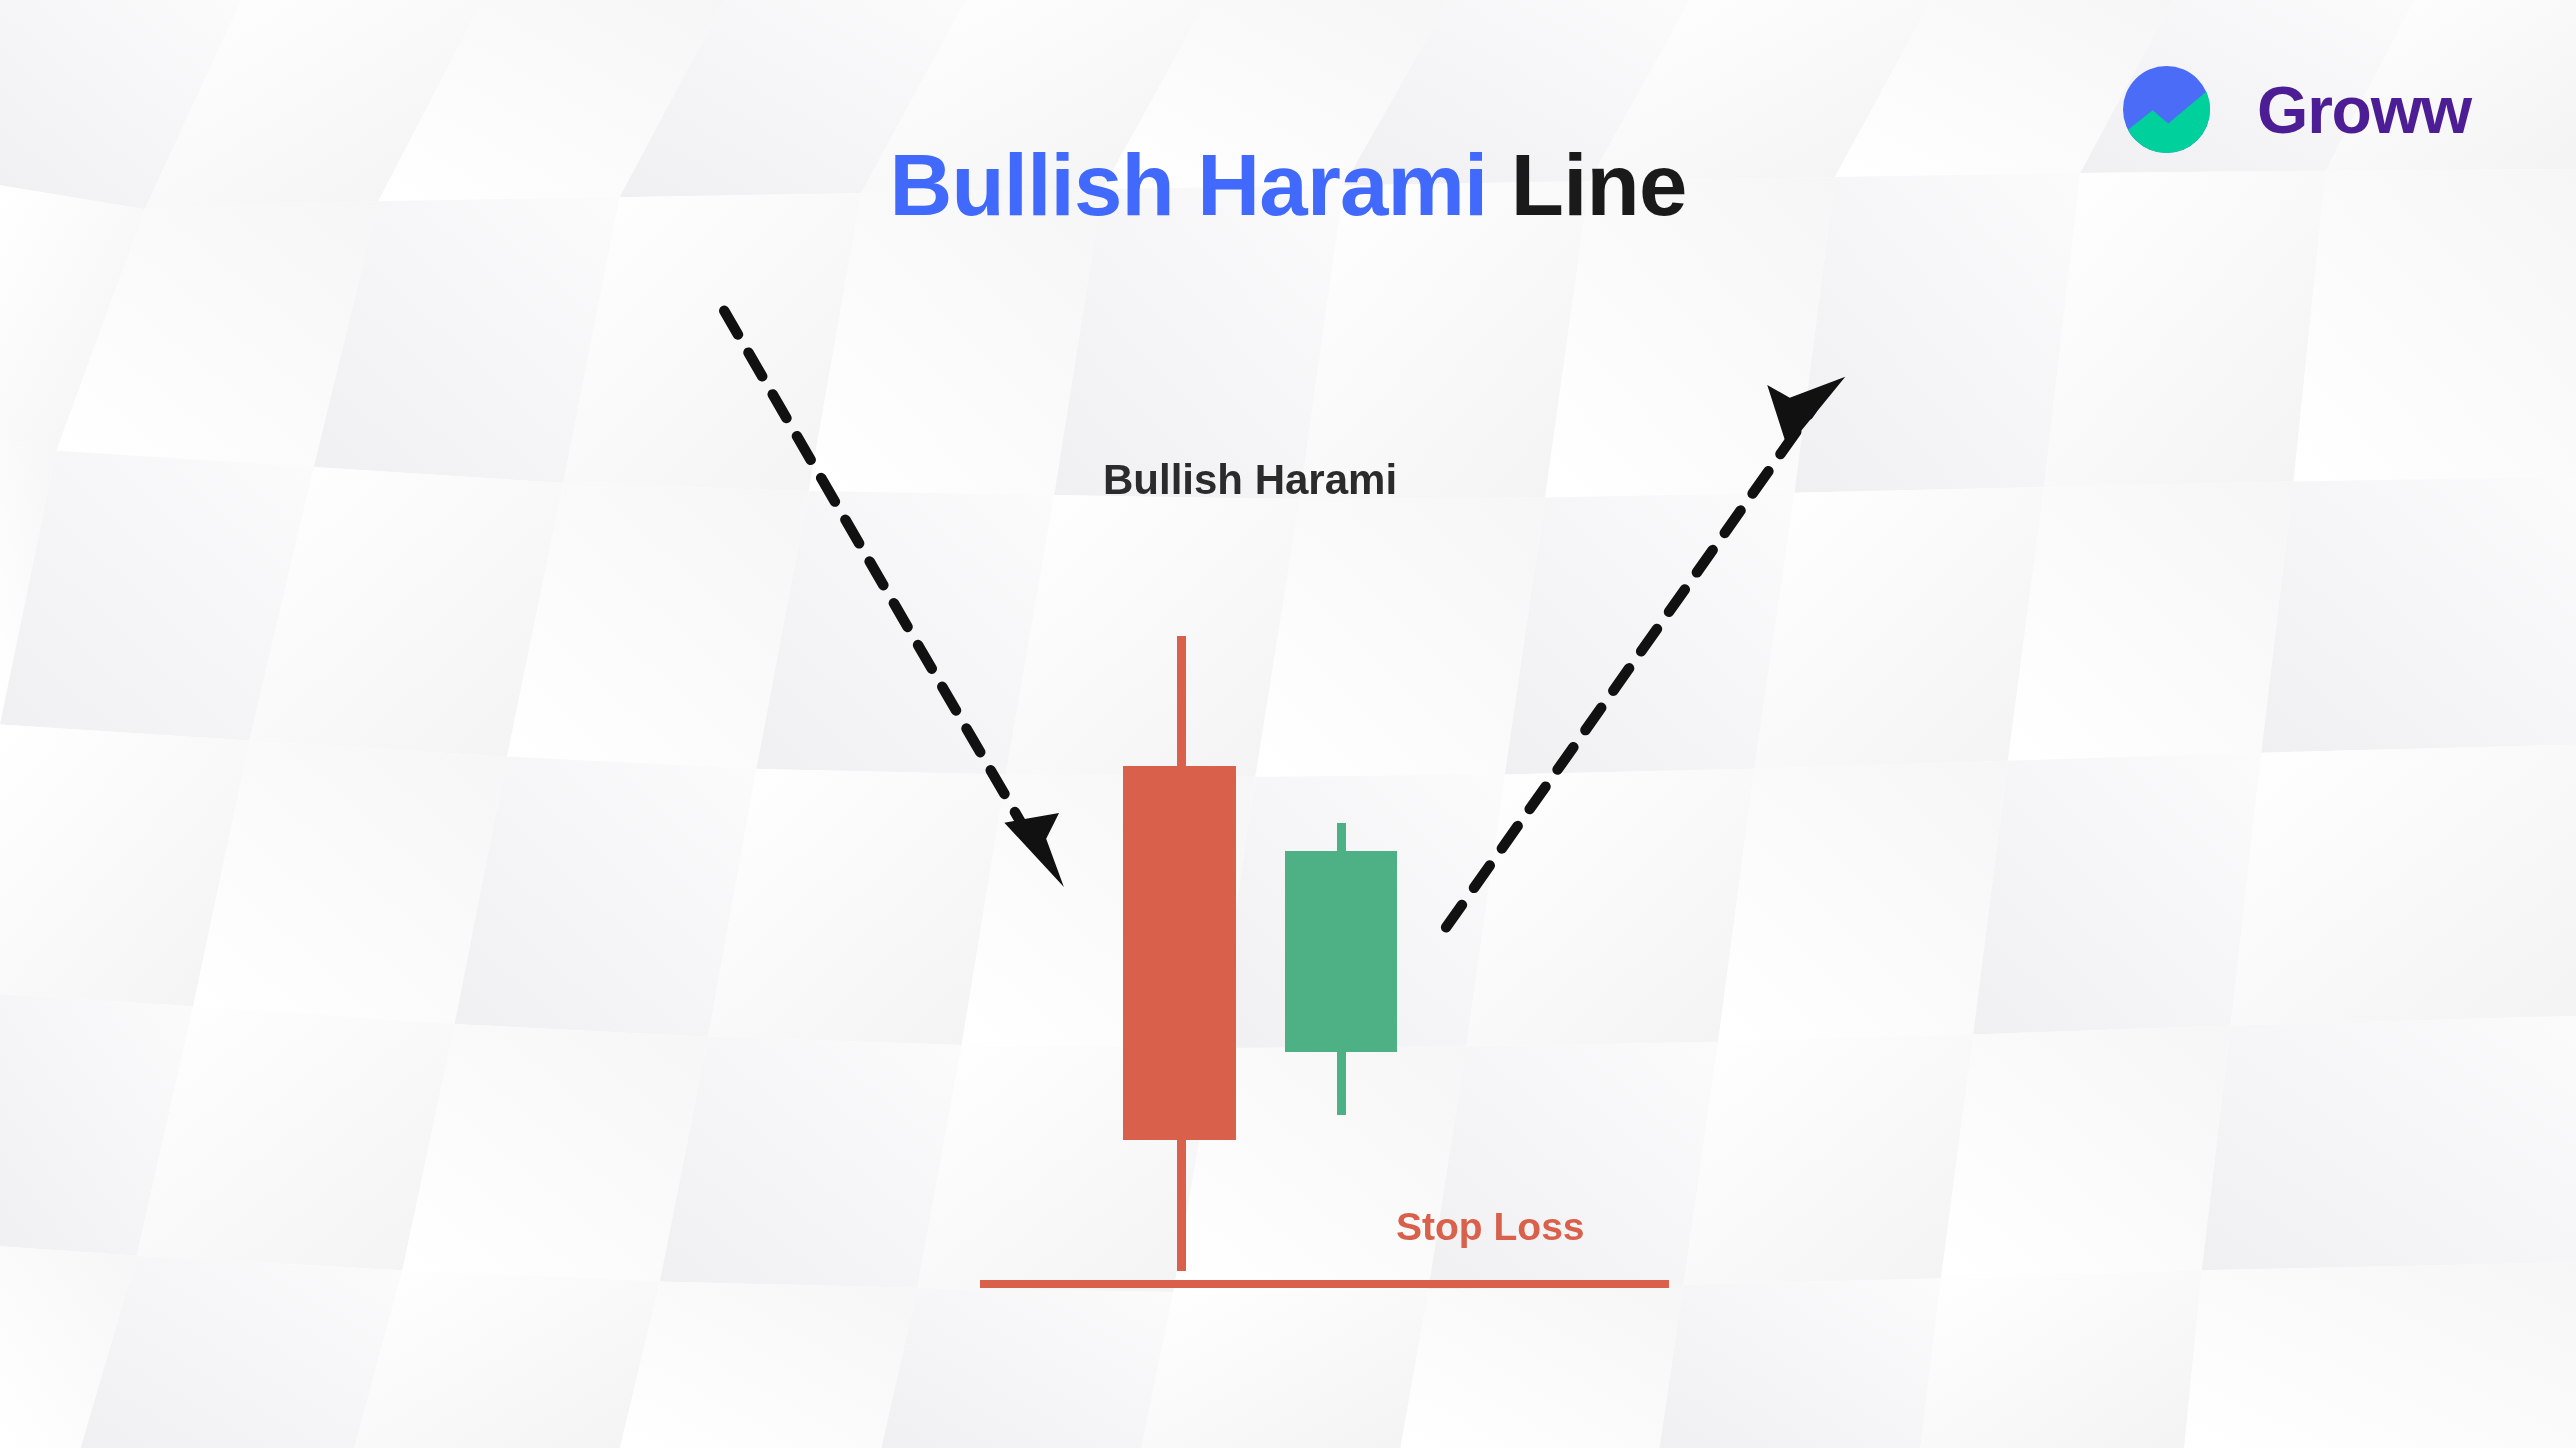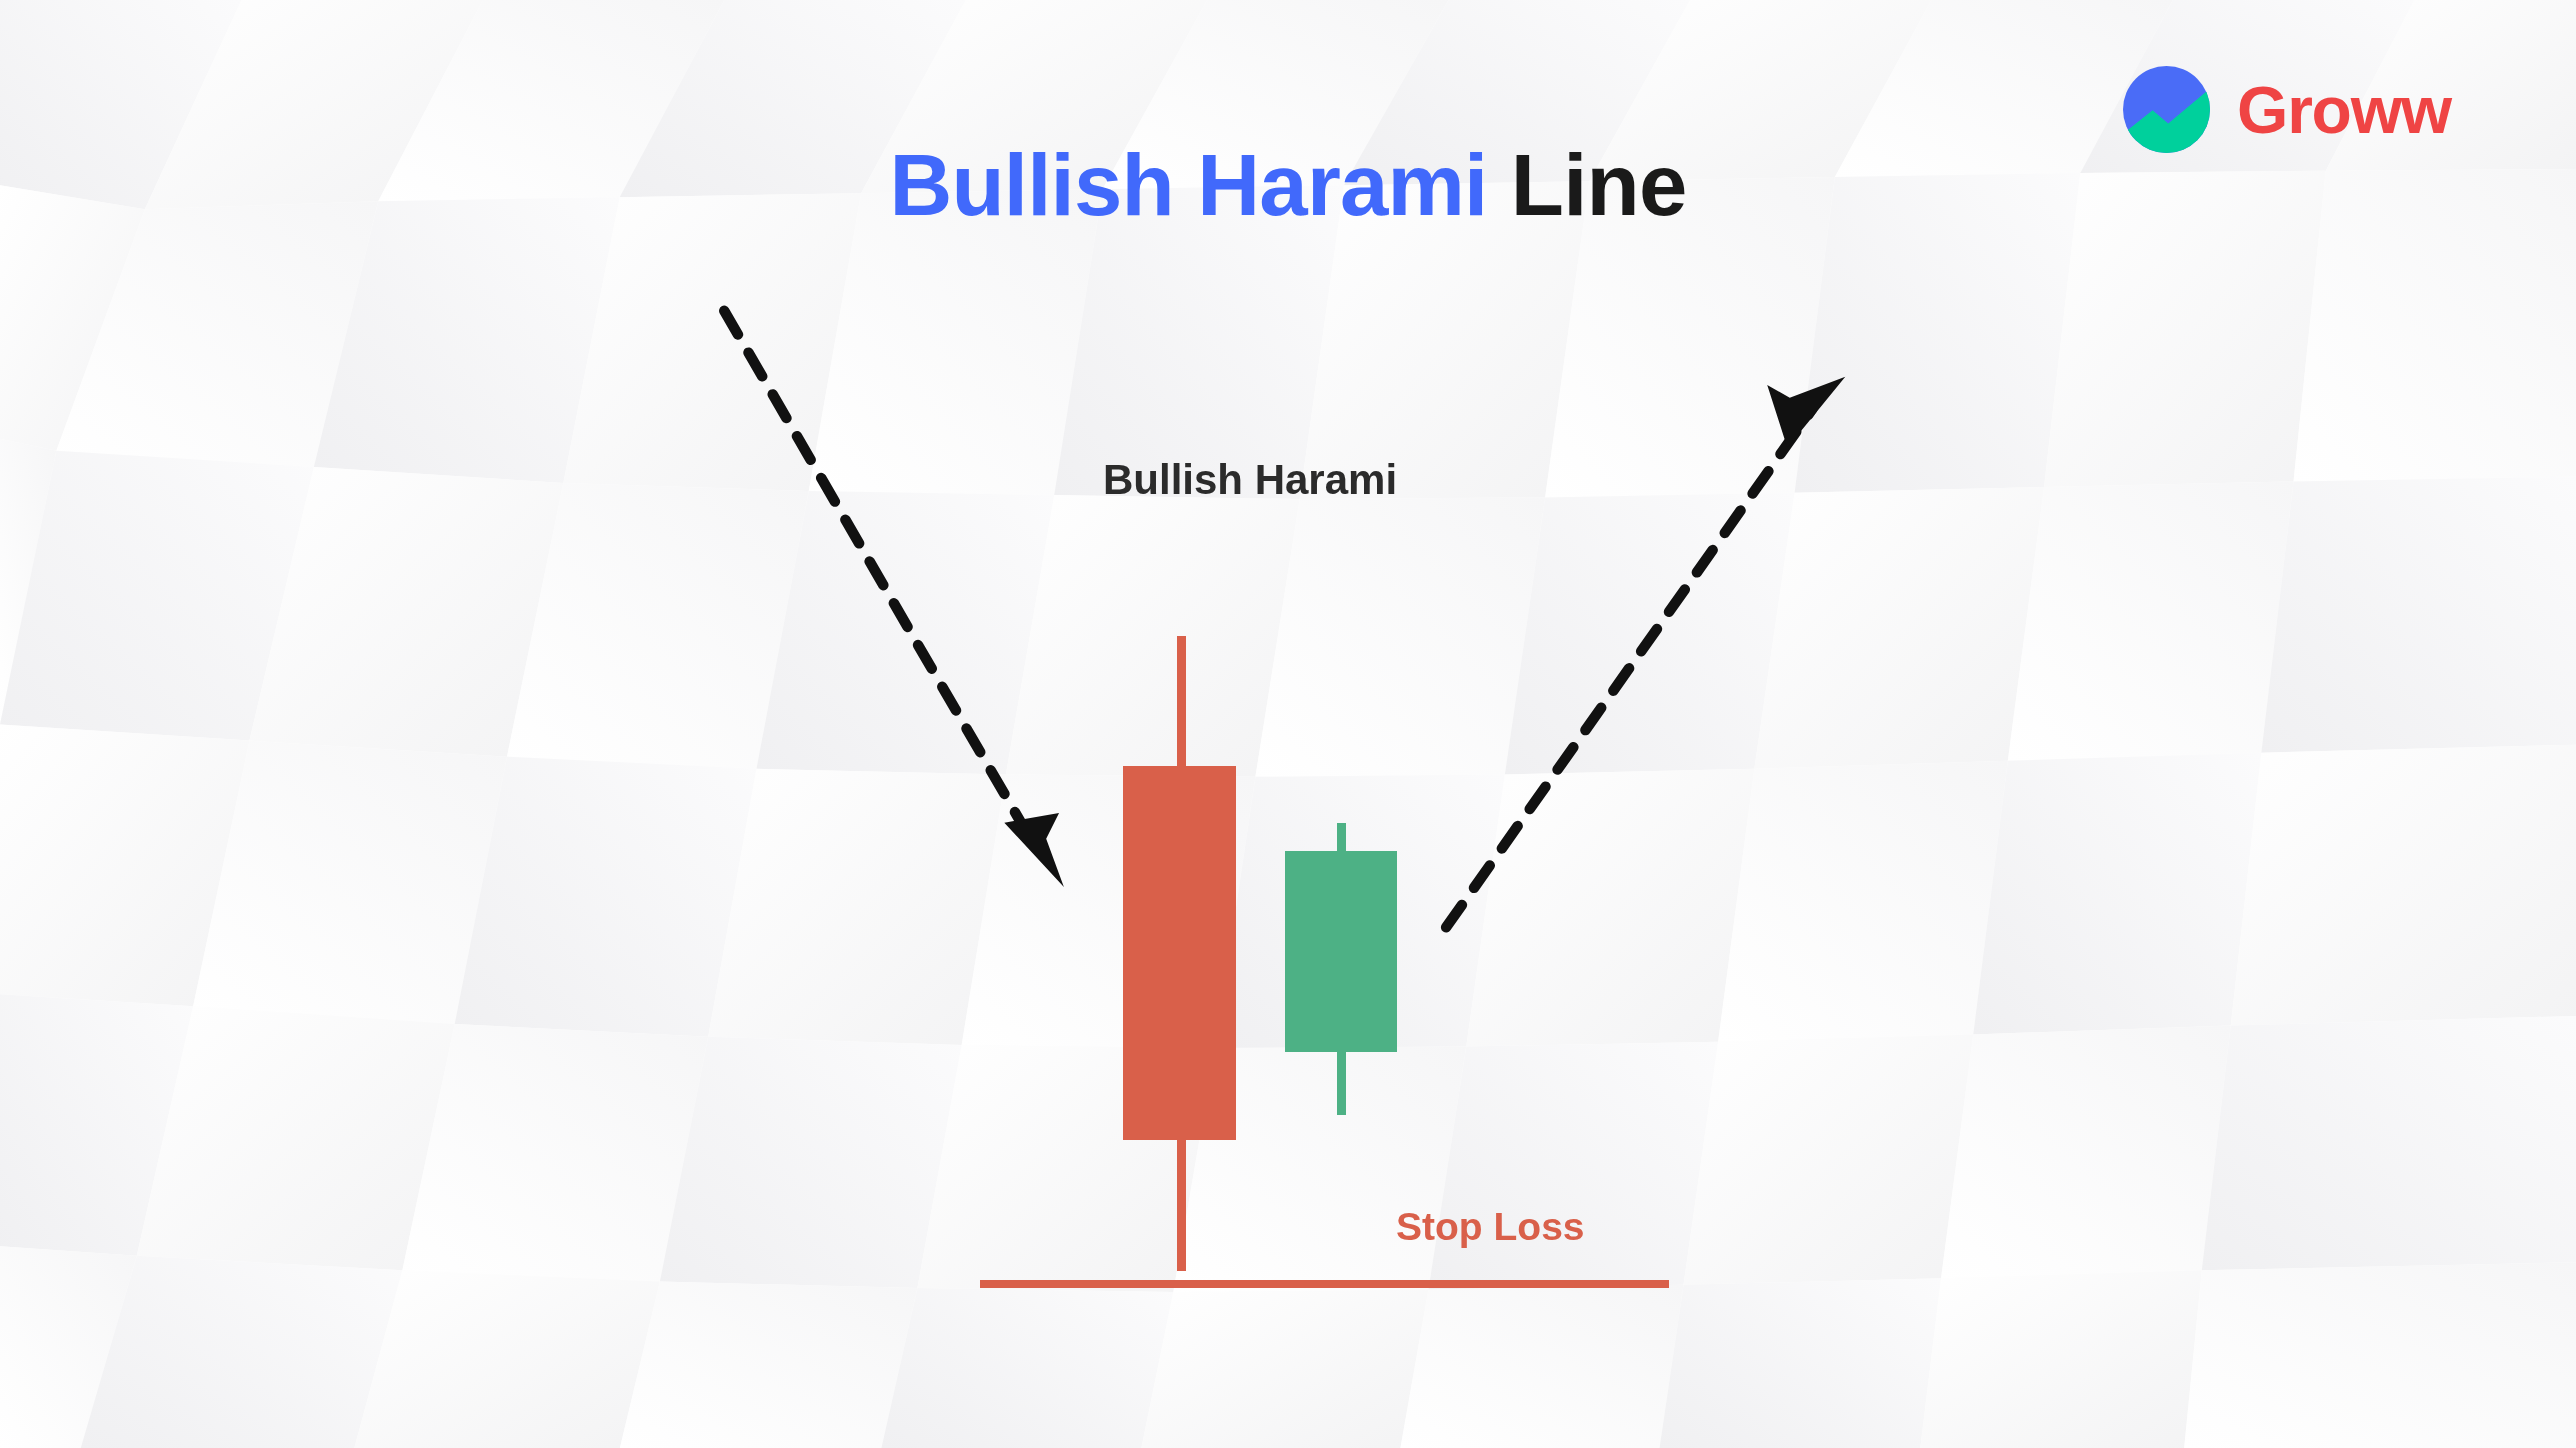--- a/index.html
+++ b/index.html
@@ -34,22 +34,22 @@
   #title .plain  { color:#1a1a1a; }
 
   
   #brand {
     position:absolute;
     left:2123px; top:66px;
     display:flex; align-items:center; gap:27px;
   }
   #brand .mark { width:87px; height:87px; display:block; }
   #brand .wordmark {
-    font-size:66px; font-weight:bold; color:#ef4444;
-    letter-spacing:-1.2px; line-height:1;
+    font-size:66px; font-weight:bold; color:#4c1d95;
+    letter-spacing:-1.2px; line-height:1;margin-left:20px;
   }
 
   
   #pattern-label {
     position:absolute;
     left:1103px; top:456px;
     font-size:42px; font-weight:bold; color:#2b2b2b;
     white-space:nowrap;
   }
 

